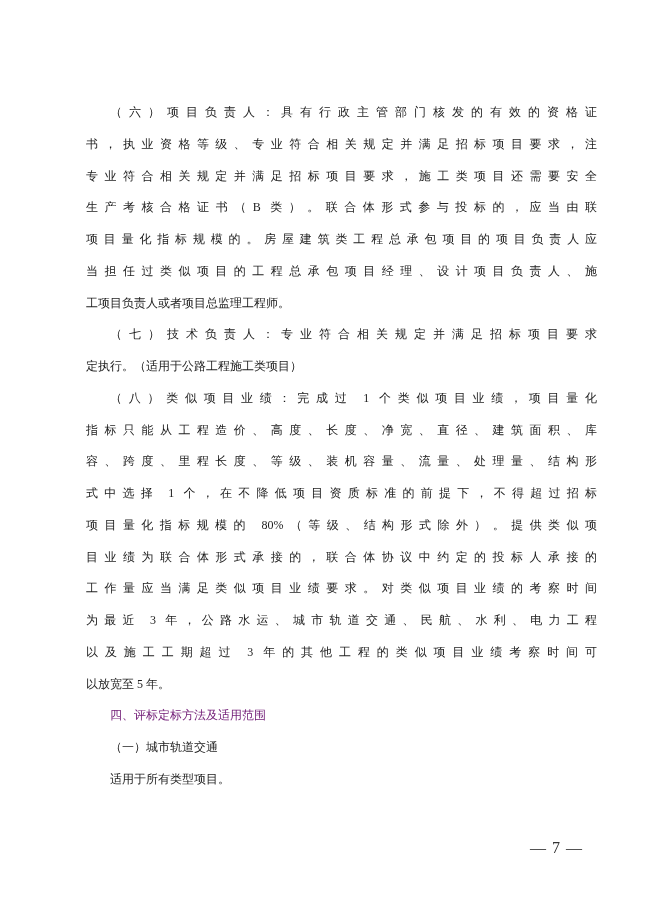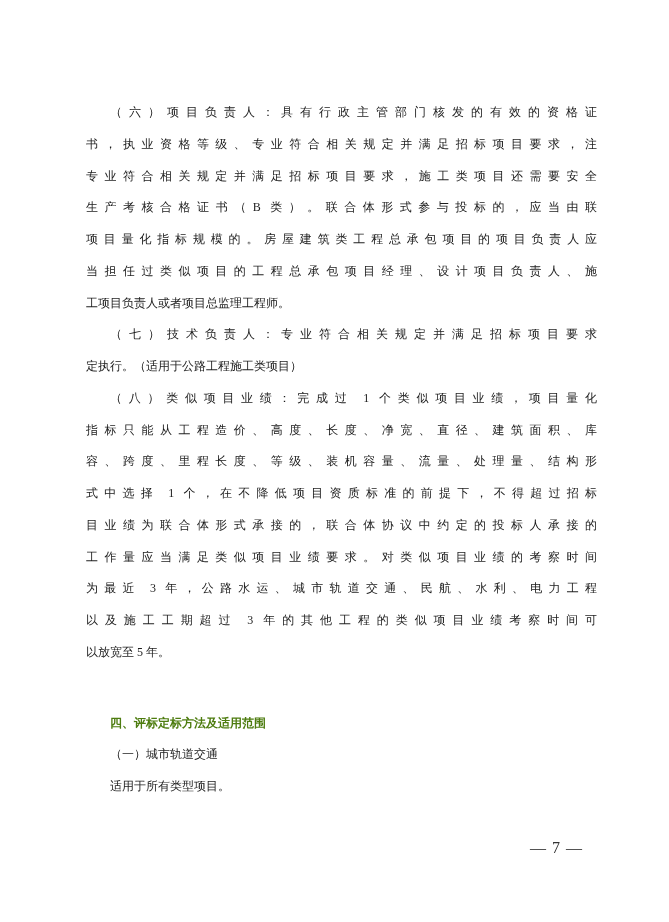--- a/index.html
+++ b/index.html
@@ -32,23 +32,22 @@
   
   .line.fill {
     text-align: justify;
     text-align-last: justify;
   }
   .line.first {
     text-indent: 2em;
   }
   .para.heading .line {
     font-family: "Liberation Sans", sans-serif;
-    font-weight: bold;
-    color: #4d7c0f;
-    margin-top: 39px;
+    font-weight: normal;
+    color: #701a75;
   }
   .page-number {
     position: absolute;
     left: 530px;
     top: 839px;
     font-size: 16px;
     letter-spacing: 1px;
     color: #333333;
     font-family: "Liberation Serif", serif;
   }
@@ -69,20 +68,21 @@
       </div>
       <div class="para body">
         <div class="line first fill">（七）技术负责人：专业符合相关规定并满足招标项目要求</div>
         <div class="line">定执行。（适用于公路工程施工类项目）</div>
       </div>
       <div class="para body">
         <div class="line first fill">（八）类似项目业绩：完成过 1 个类似项目业绩，项目量化</div>
         <div class="line fill">指标只能从工程造价、高度、长度、净宽、直径、建筑面积、库</div>
         <div class="line fill">容、跨度、里程长度、等级、装机容量、流量、处理量、结构形</div>
         <div class="line fill">式中选择 1 个，在不降低项目资质标准的前提下，不得超过招标</div>
+        <div class="line fill">项目量化指标规模的 80%（等级、结构形式除外）。提供类似项</div>
         <div class="line fill">目业绩为联合体形式承接的，联合体协议中约定的投标人承接的</div>
         <div class="line fill">工作量应当满足类似项目业绩要求。对类似项目业绩的考察时间</div>
         <div class="line fill">为最近 3 年，公路水运、城市轨道交通、民航、水利、电力工程</div>
         <div class="line fill">以及施工工期超过 3 年的其他工程的类似项目业绩考察时间可</div>
         <div class="line">以放宽至 5 年。</div>
       </div>
       <div class="para heading">
         <div class="line first">四、评标定标方法及适用范围</div>
       </div>
       <div class="para body">

